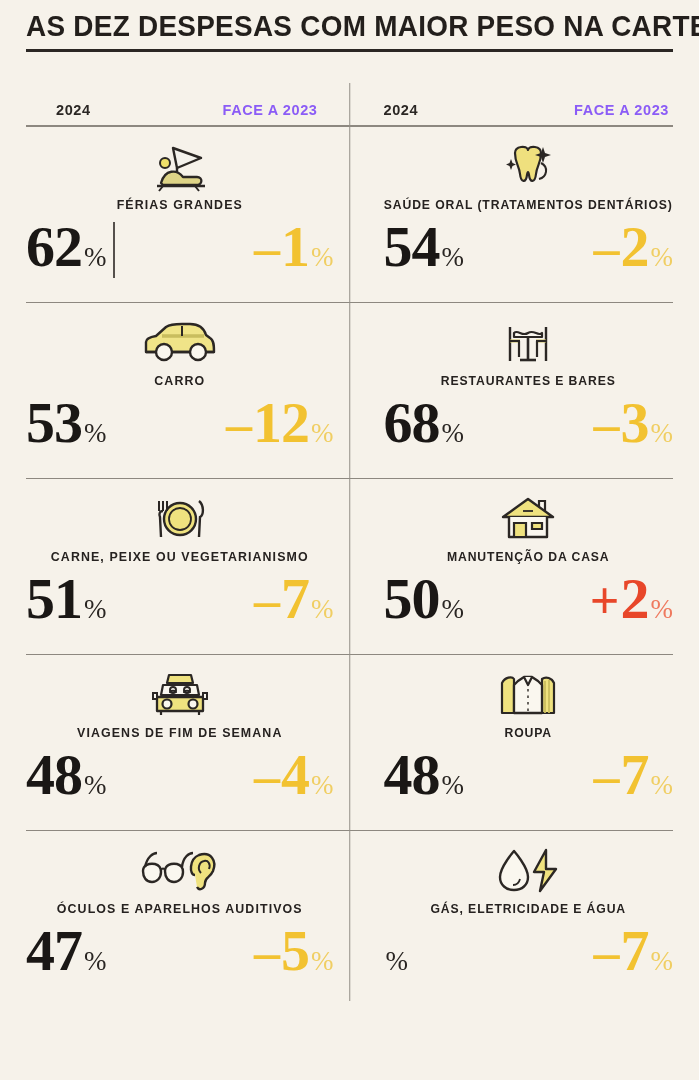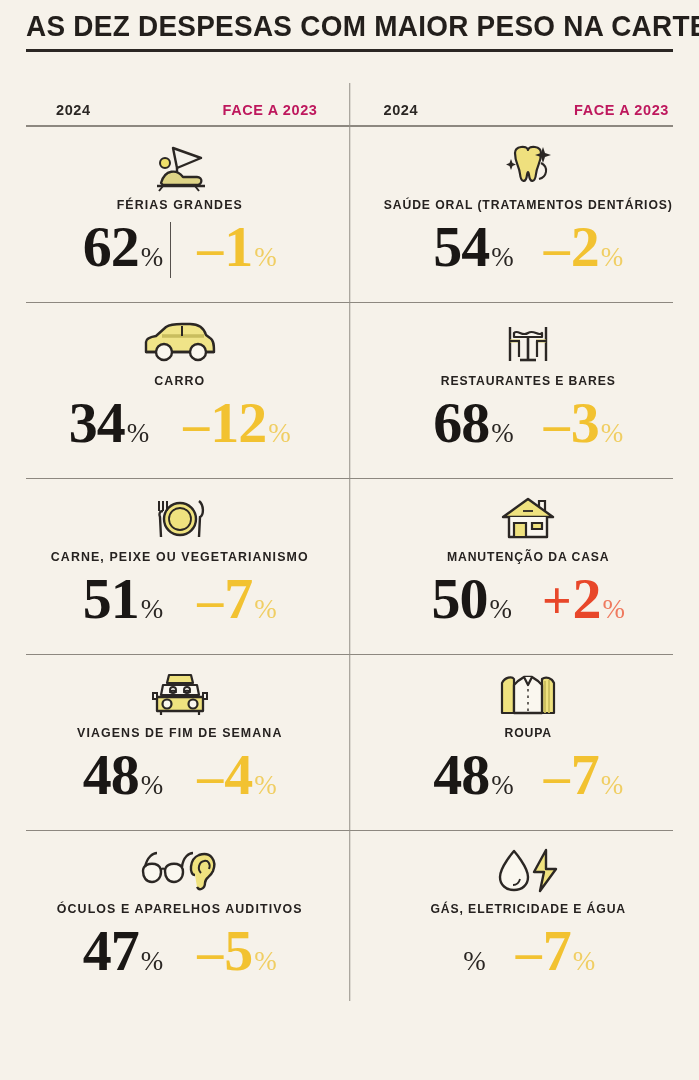--- a/index.html
+++ b/index.html
@@ -67,21 +67,21 @@
     font-size: 14.5px;
     letter-spacing: 0.6px;
     color: #2b2724;
     flex: 0 0 auto;
   }
   .hd-face {
     font-family: "Liberation Sans Narrow", "Liberation Sans", sans-serif;
     font-weight: 700;
     font-size: 14.5px;
     letter-spacing: 0.6px;
-    color: #be185d;
+    color: #8b5cf6;
     margin-left: auto;
     padding-right: 28px;
   }
   .col-head .half.right-half .hd-face { padding-right: 4px; }
 
   .head-rule {
     height: 2px;
     background: #8d8880;
     width: 100%;
     margin-top: 7px;
@@ -145,21 +145,21 @@
     text-transform: uppercase;
     text-align: center;
     white-space: nowrap;
     margin-top: 2px;
   }
   .cell.right .cat-label { font-size: 12.2px; letter-spacing: 0.9px; }
 
   .values {
     display: flex;
     align-items: baseline;
-    justify-content: center;
+    justify-content: space-between;
     width: 100%;
     margin-top: 4px;
   }
 
   .val {
     display: flex;
     align-items: baseline;
     font-family: "Liberation Serif", serif;
     position: relative;
   }
@@ -296,21 +296,21 @@
           <path d="M24 18 L66 18" stroke="#c9bd5e" stroke-width="3.5"></path>
           <path d="M44 8 L44 18" stroke="#2b2724" stroke-width="2"></path>
           <path d="M8 34 L76 34" stroke="#2b2724" stroke-width="2.4"></path>
           <circle cx="26" cy="34" r="8" fill="#faf7ef" stroke="#2b2724" stroke-width="2.4"></circle>
           <circle cx="60" cy="34" r="8" fill="#faf7ef" stroke="#2b2724" stroke-width="2.4"></circle>
         </svg>
       </div>
       <div class="cat-label">CARRO</div>
       <div class="values">
         <div class="val primary">
-          <span class="big">34</span>
+          <span class="big">53</span>
           <span class="pct">%</span>
         </div>
         <div class="spacer"></div>
         <div class="val delta down">
           <span class="sign">–</span>
           <span class="big">12</span>
           <span class="pct">%</span>
         </div>
       </div>
     </div>

